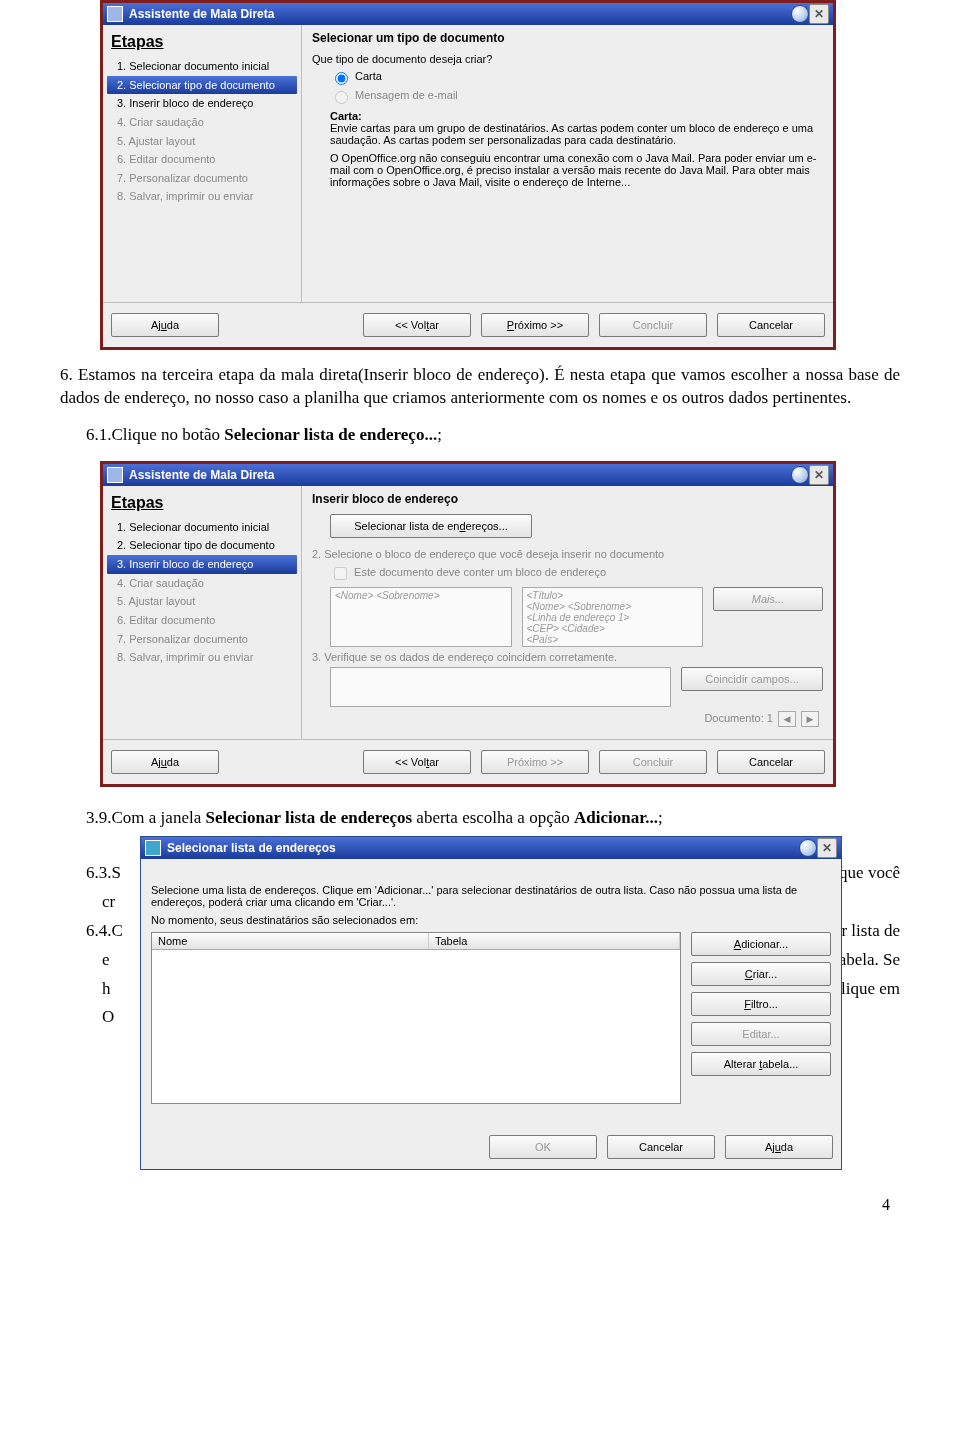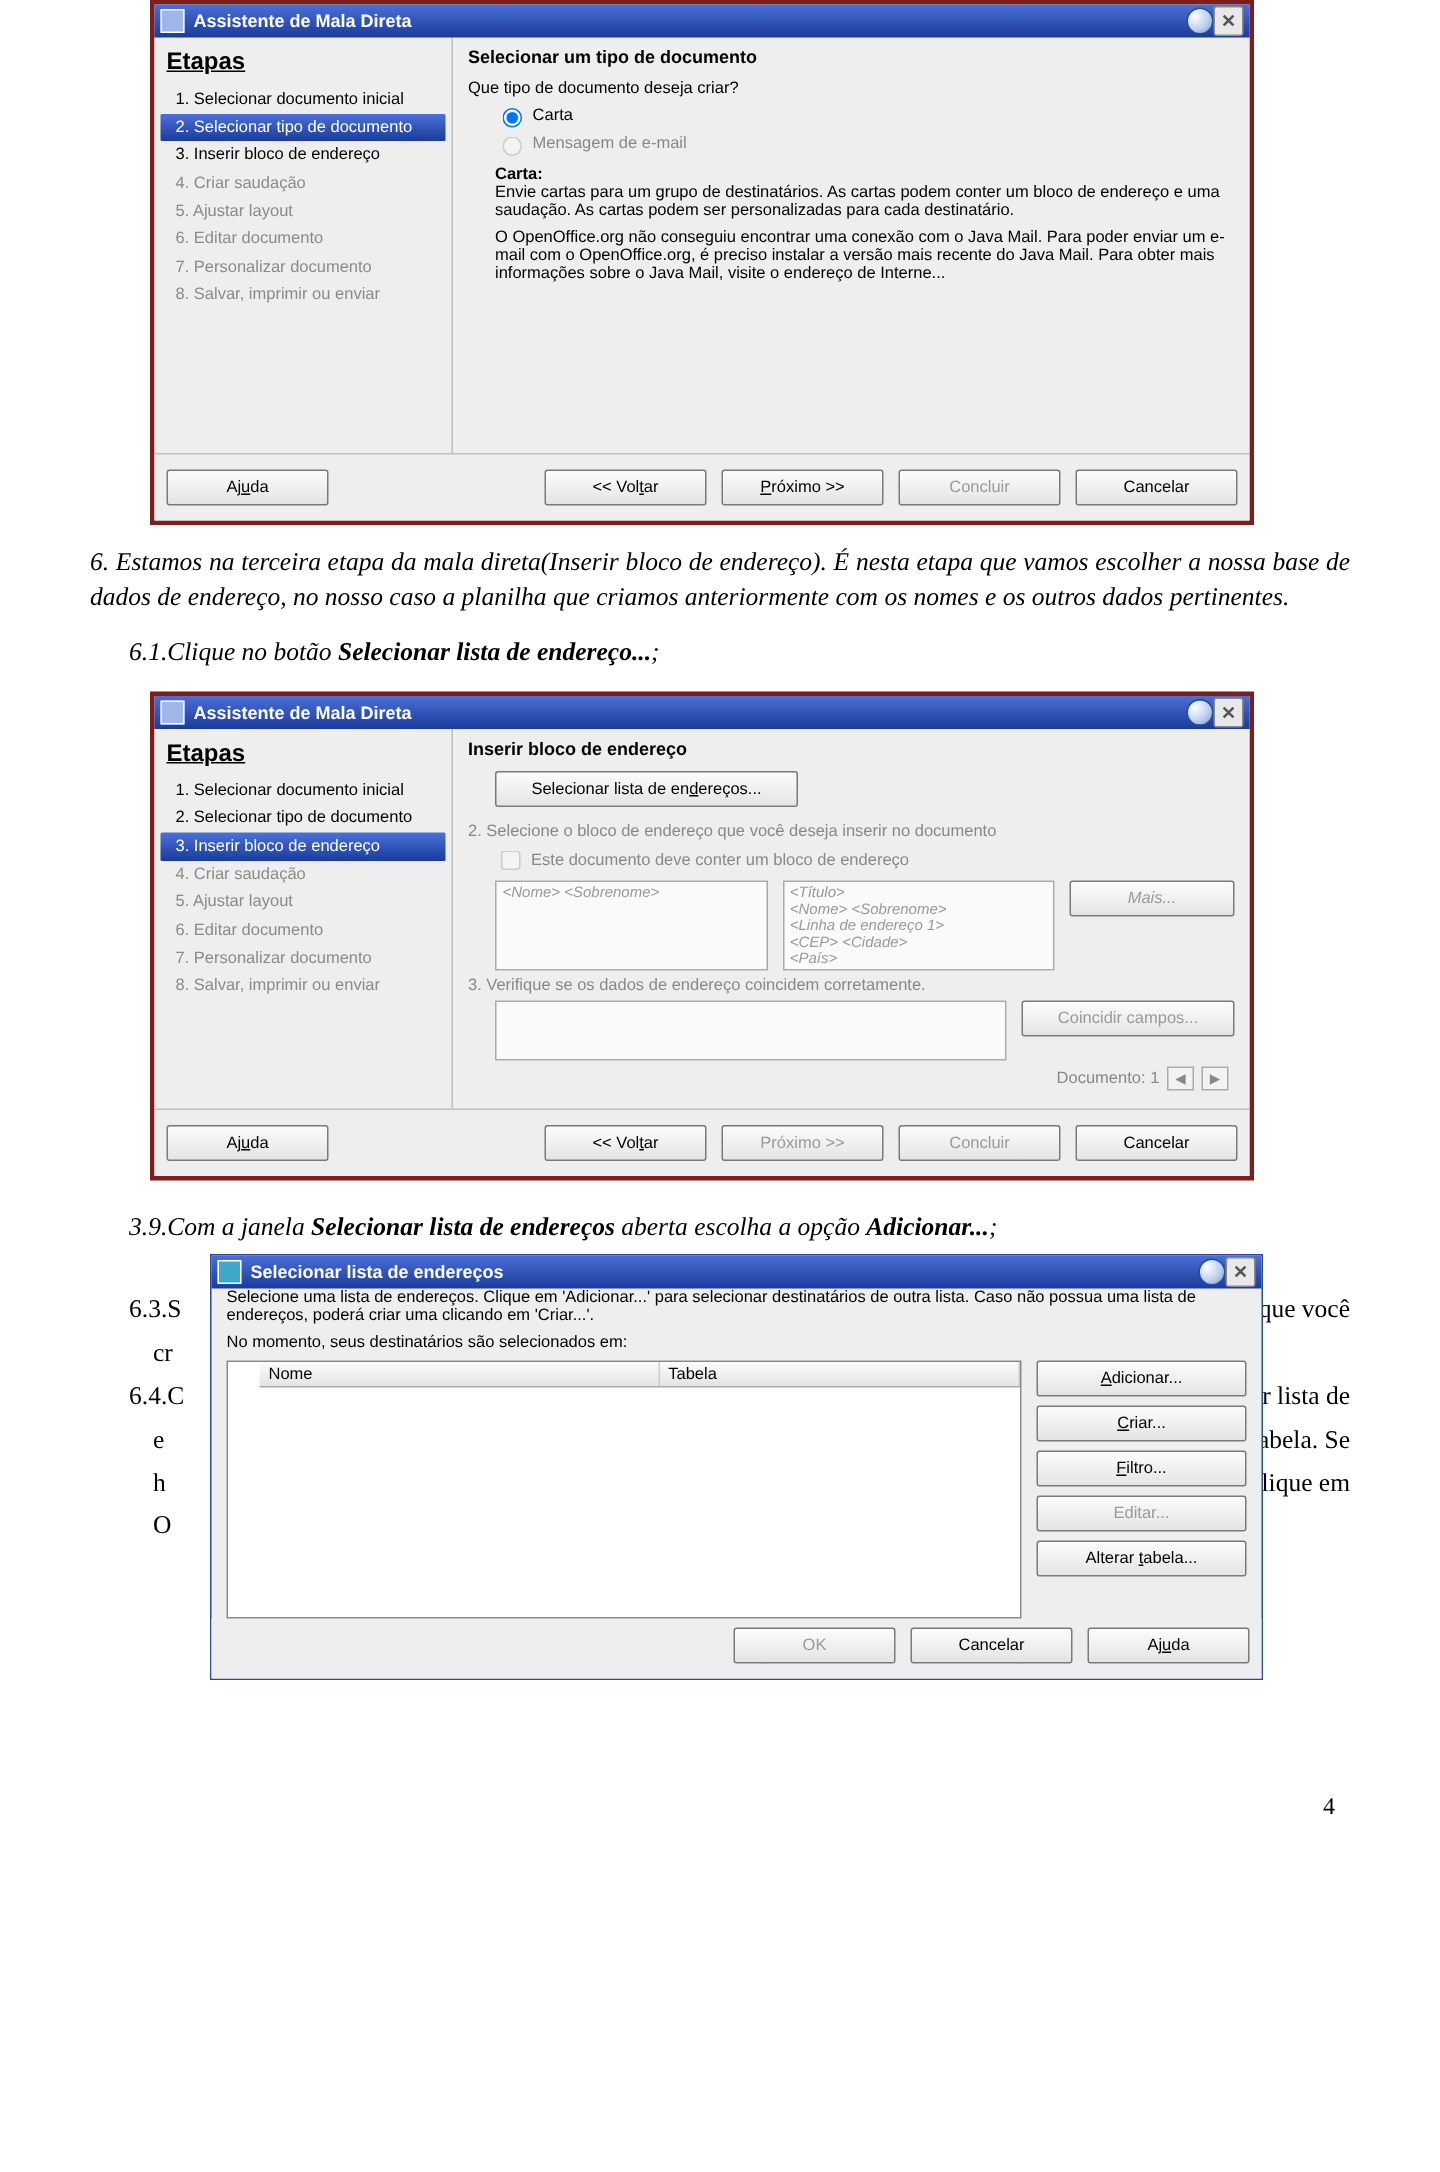--- a/index.html
+++ b/index.html
@@ -117,21 +117,20 @@
     color:#000;
   }
   .btn.dis { color:#9a9a9a; }
   .spacer { flex:1; }
   .para {
     font-family: Georgia, 'Times New Roman', serif;
     font-size:17px;
     line-height:1.35;
     margin:14px 30px 6px 30px;
     text-align: justify;
-    font-style: italic;
   }
   .para .b { font-weight:bold; }
   .indent1 { margin-left: 56px; }
 
   
   .box1, .box2 {
     border:1px solid #aaa;
     background:#fafafa;
     height:60px;
     flex:1;
@@ -153,33 +152,33 @@
 
   
   .win3 {
     border:1px solid #2a4b8d;
     width:700px;
     background:#eeeeee;
     margin-left:110px;
     position:relative;
   }
   .win3 .body3 {
-    padding:0 10px;
+    padding:25px 10px;
     font-size:11px;
   }
   .tbl {
     display:flex; margin-top:6px;
   }
   .tbl .listbox {
     flex:1;
     border:1px solid #888;
     background:#fff;
     height:170px;
   }
-  .listhdr { display:flex; background:linear-gradient(to bottom,#fcfcfc,#e4e4e4); border-bottom:1px solid #aaa; font-size:11px;margin-left:21px; }
+  .listhdr { display:flex; background:linear-gradient(to bottom,#fcfcfc,#e4e4e4); border-bottom:1px solid #aaa; font-size:11px; }
   .listhdr div { padding:2px 6px; border-right:1px solid #ccc; }
   .listhdr .c1 { width:50%; }
   .listhdr .c2 { flex:1; }
   .sidecol { width:140px; margin-left:10px; display:flex; flex-direction:column; gap:6px; }
 
   .pagenum {
     text-align:right;
     font-family: Georgia, serif;
     font-size:16px;
     margin:30px 40px 10px 0;

